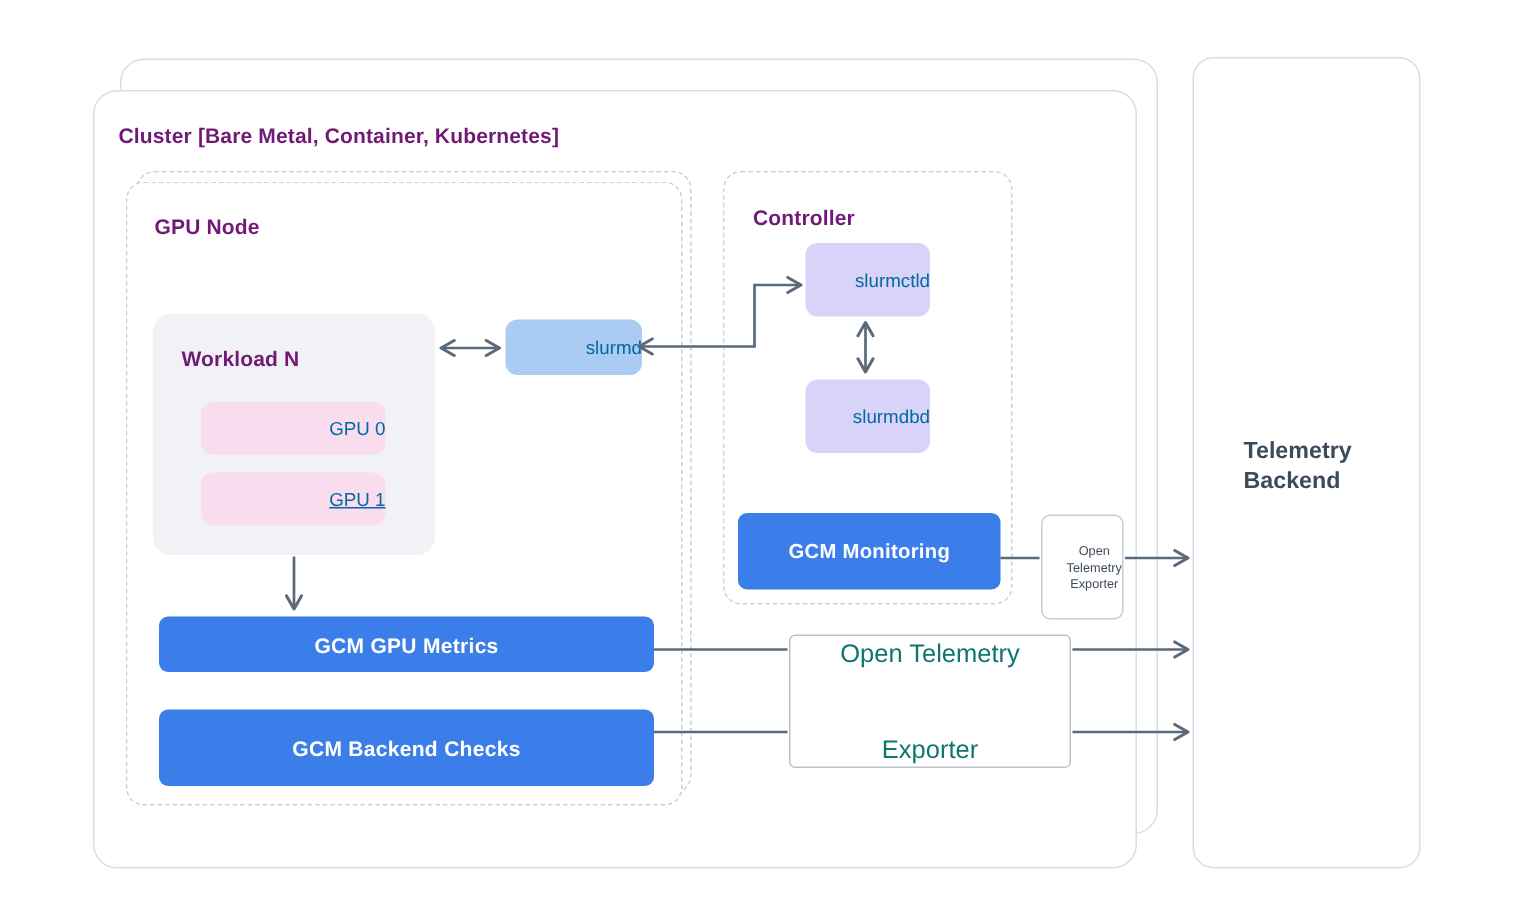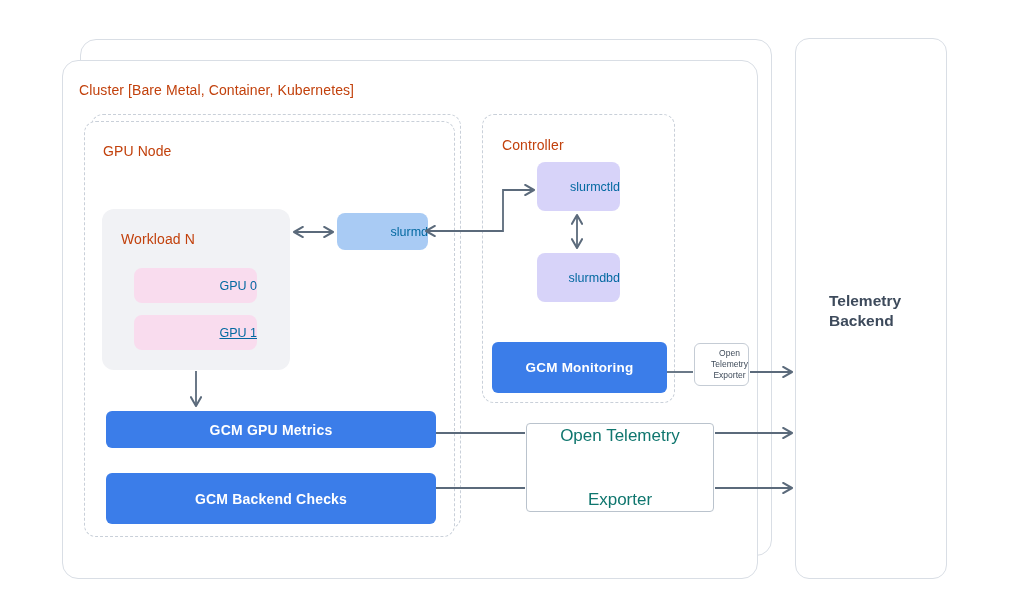--- a/index.html
+++ b/index.html
@@ -1,21 +1,21 @@
 <!DOCTYPE html>
 <html><head>
 <meta charset="utf-8">
 <style>
   html,body{margin:0;padding:0;background:#ffffff;}
   body{font-family:"Liberation Sans","DejaVu Sans",sans-serif;color:#3d4a5b;}
   #stage{position:relative;width:1024px;height:616px;background:#ffffff;overflow:hidden;}
   .abs{position:absolute;box-sizing:border-box;}
   .card{background:#ffffff;border:1px solid #d9dee5;border-radius:16px;}
   .dashed{background:#ffffff;border:1.5px dashed #c9d0d9;border-radius:12px;}
-  .section-title{font-size:14px;font-weight:400;color:#c2410c;letter-spacing:.1px;}
+  .section-title{font-size:14px;font-weight:700;color:#701a75;letter-spacing:.1px;}
   .chip{border-radius:8px;display:flex;align-items:center;justify-content:flex-end;
         font-size:12.5px;font-weight:500;color:#0369a1;}
   .btn{background:#3b7de9;border-radius:6px;display:flex;align-items:center;justify-content:center;
        color:#ffffff;font-size:13.5px;font-weight:700;letter-spacing:.2px;}
   .panel{background:#f1f2f5;border-radius:12px;}
   .outbox{background:#ffffff;border:1px solid #bac3cd;display:flex;flex-direction:column;
           align-items:center;justify-content:center;text-align:center;}
   #otel-small{border-radius:6px;border-color:#c5ccd5;font-size:8.5px;line-height:11px;color:#3f4b5a;}
   #otel-large{border-radius:4px;font-size:17px;line-height:24px;color:#0f766e;gap:40px;}
   #telemetry-text{font-size:15.5px;font-weight:600;line-height:20px;color:#3d4a5b;}
@@ -67,21 +67,21 @@
   <div class="abs btn" style="left:492px;top:342px;width:175px;height:51px;">
     <span>GCM Monitoring</span>
   </div>
   <div class="abs btn" style="left:106px;top:411px;width:330px;height:37px;font-size:14px;">
     <span>GCM GPU Metrics</span>
   </div>
   <div class="abs btn" style="left:106px;top:473px;width:330px;height:51px;font-size:14px;">
     <span>GCM Backend Checks</span>
   </div>
 
-  <div class="abs outbox" id="otel-small" style="left:694px;top:343px;width:55px;height:43px;padding-left:16px;">
+  <div class="abs outbox" id="otel-small" style="left:694px;top:343px;width:55px;height:70px;padding-left:16px;">
     <span>Open</span>
     <span>Telemetry</span>
     <span>Exporter</span>
   </div>
   <div class="abs outbox" id="otel-large" style="left:526px;top:423px;width:188px;height:89px;">
     <span>Open Telemetry</span>
     <span>Exporter</span>
   </div>
 
   <svg class="abs" style="left:0;top:0;pointer-events:none;" width="1024" height="616" viewBox="0 0 1024 616">

